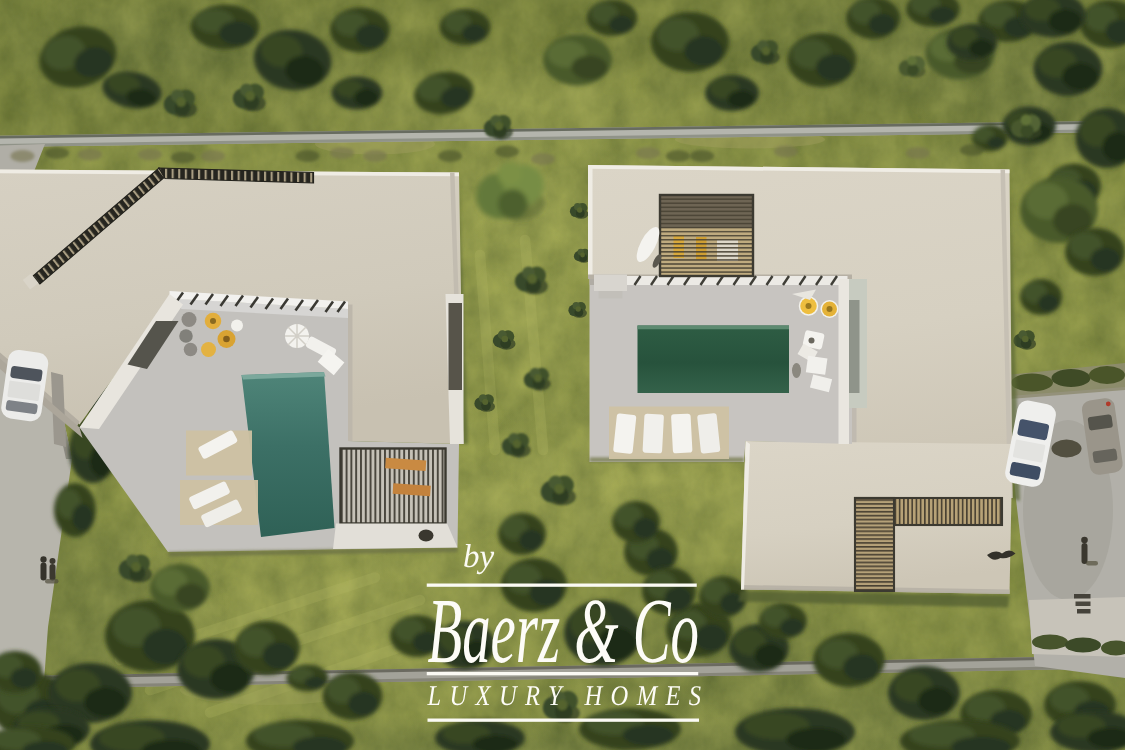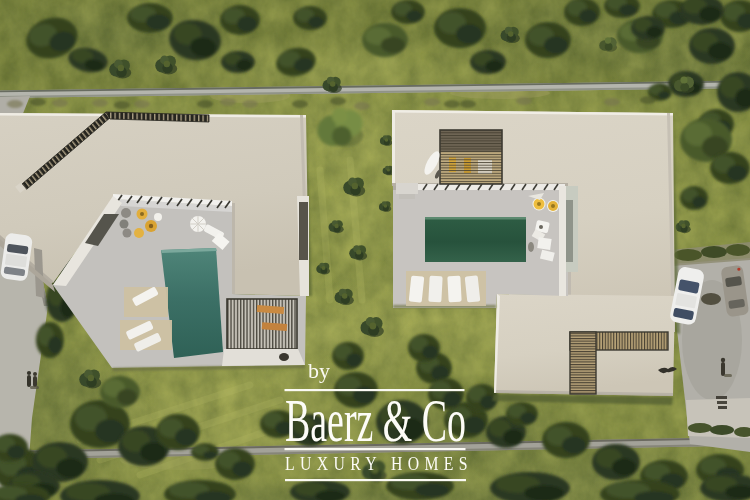--- a/index.html
+++ b/index.html
@@ -1,15 +1,15 @@
 <!DOCTYPE html>
 <html><head><meta charset="utf-8">
 <style>
 html,body{margin:0;padding:0;}
-#stage{width:750px;height:500px;position:relative;overflow:hidden;font-family:"Liberation Serif",serif;background:#8e9749;}
+#stage{width:750px;height:500px;position:relative;overflow:hidden;font-family:"Liberation Serif",serif;background:#8e9749;font-style:italic;}
 </style></head>
 <body>
 <div id="stage">
 <svg width="750" height="500" viewBox="0 0 750 500">
 <defs>
   <radialGradient id="gl1" cx="50%" cy="50%" r="50%">
     <stop offset="0%" stop-color="#a7ad57" stop-opacity="0.85"></stop>
     <stop offset="100%" stop-color="#a7ad57" stop-opacity="0"></stop>
   </radialGradient>
   <radialGradient id="gl2" cx="50%" cy="50%" r="50%">

